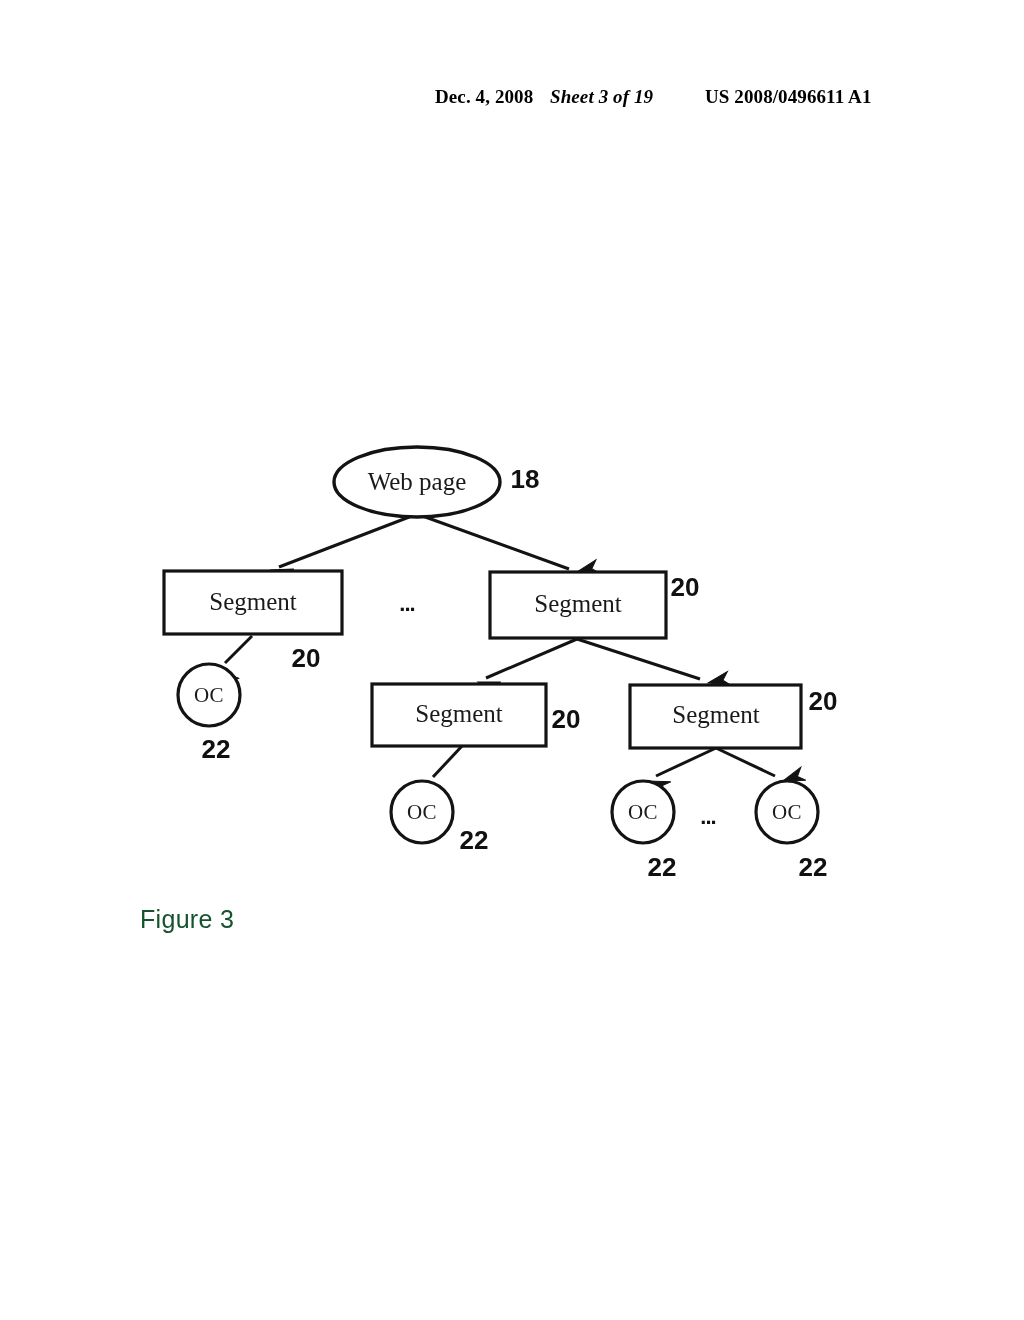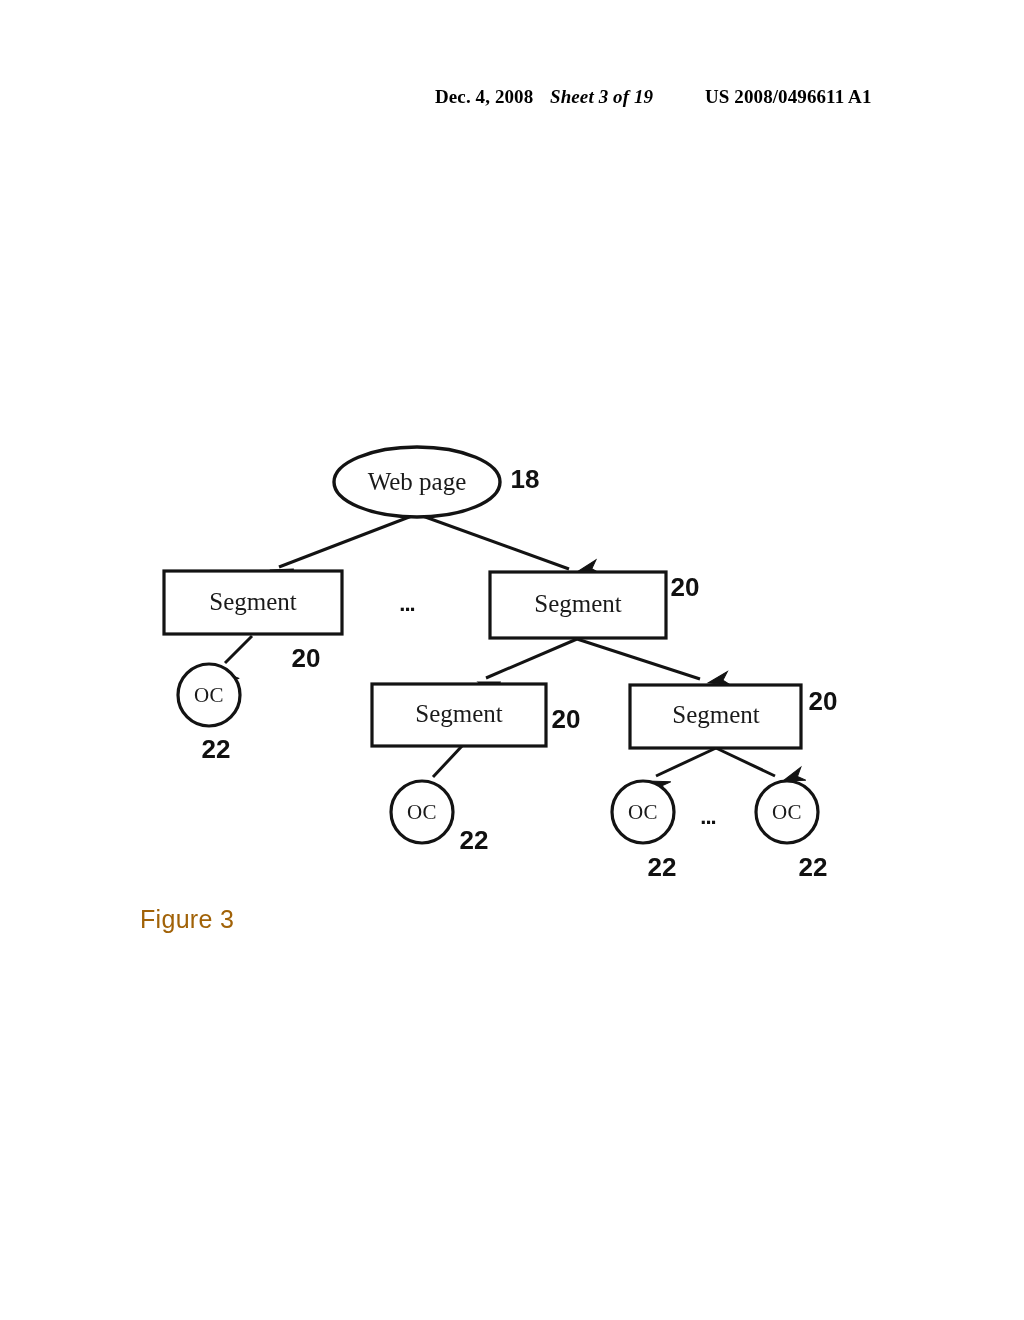--- a/index.html
+++ b/index.html
@@ -124,21 +124,21 @@
   }
 
   
   #figure-caption {
     position: absolute;
     left: 140px;
     top: 905px;
     font-family: "Liberation Sans", sans-serif;
     font-size: 25px;
     font-weight: normal;
-    color: #a16207;
+    color: #14532d;
     letter-spacing: 0.3px;
     white-space: nowrap;
   }
 </style>
 </head>
 <body>
 
 <div id="patent-header">
   <span class="hdr-date">Dec. 4, 2008</span>
   <span class="hdr-sheet">Sheet 3 of 19</span>

